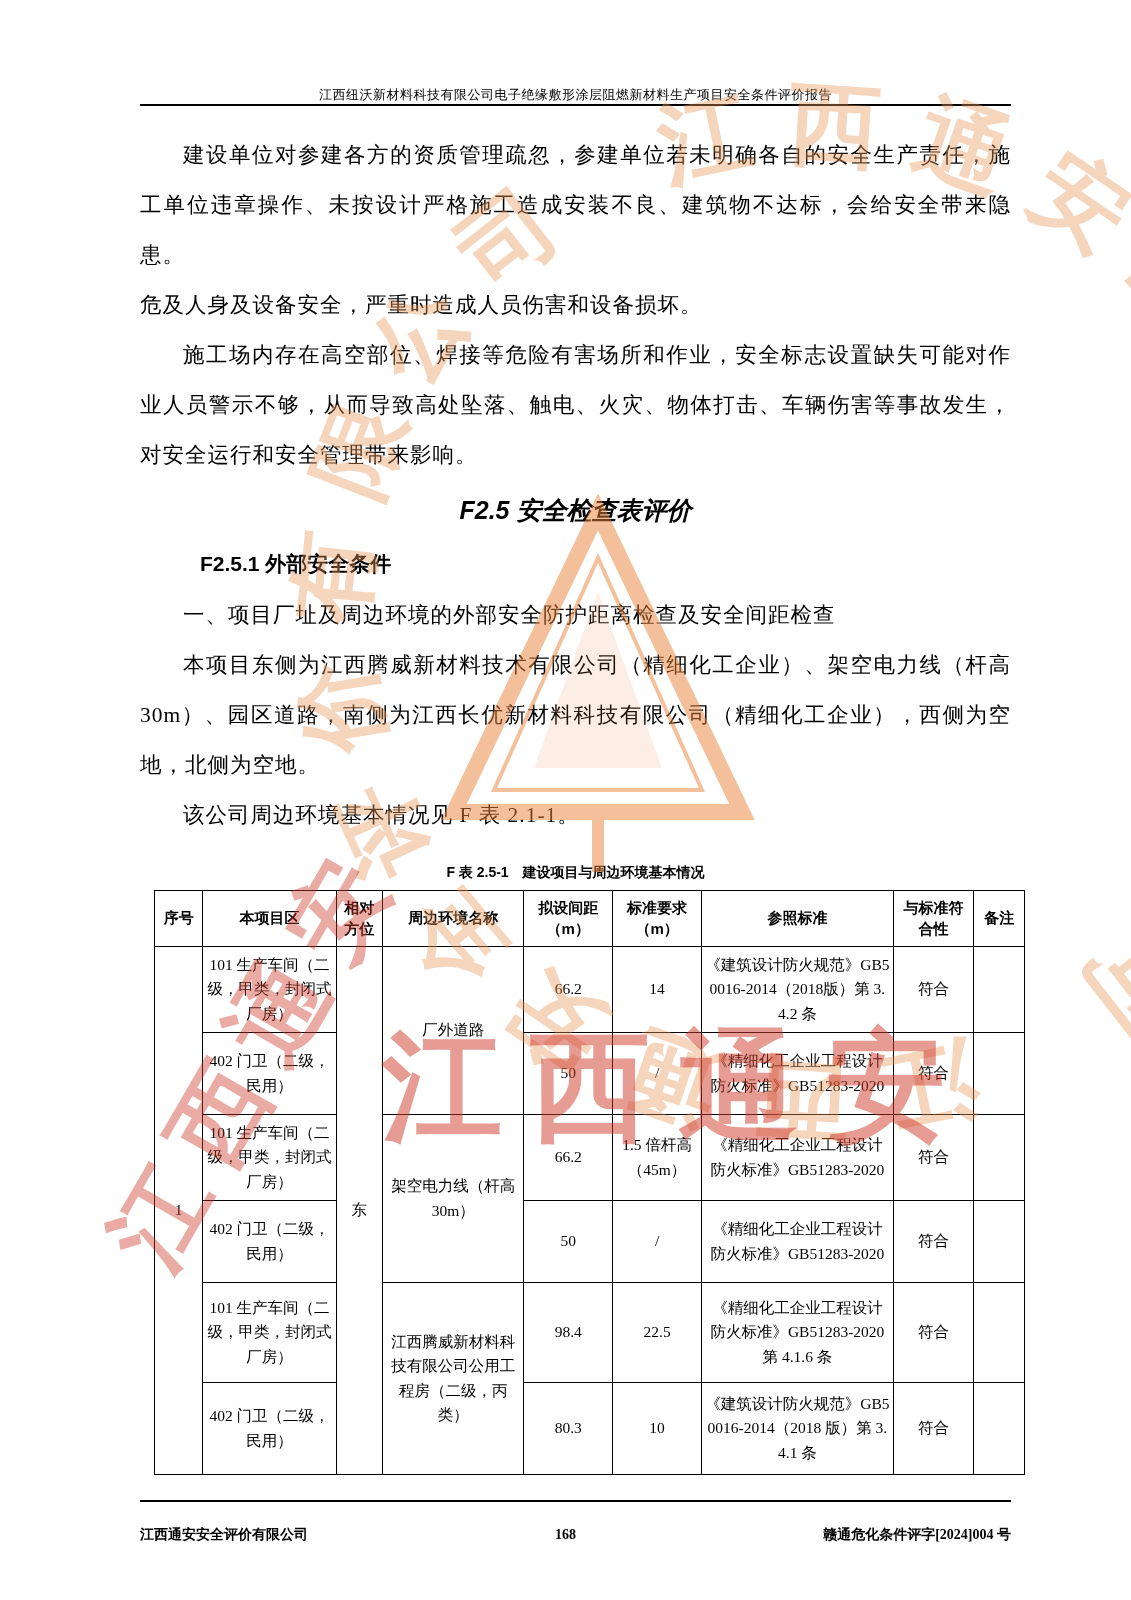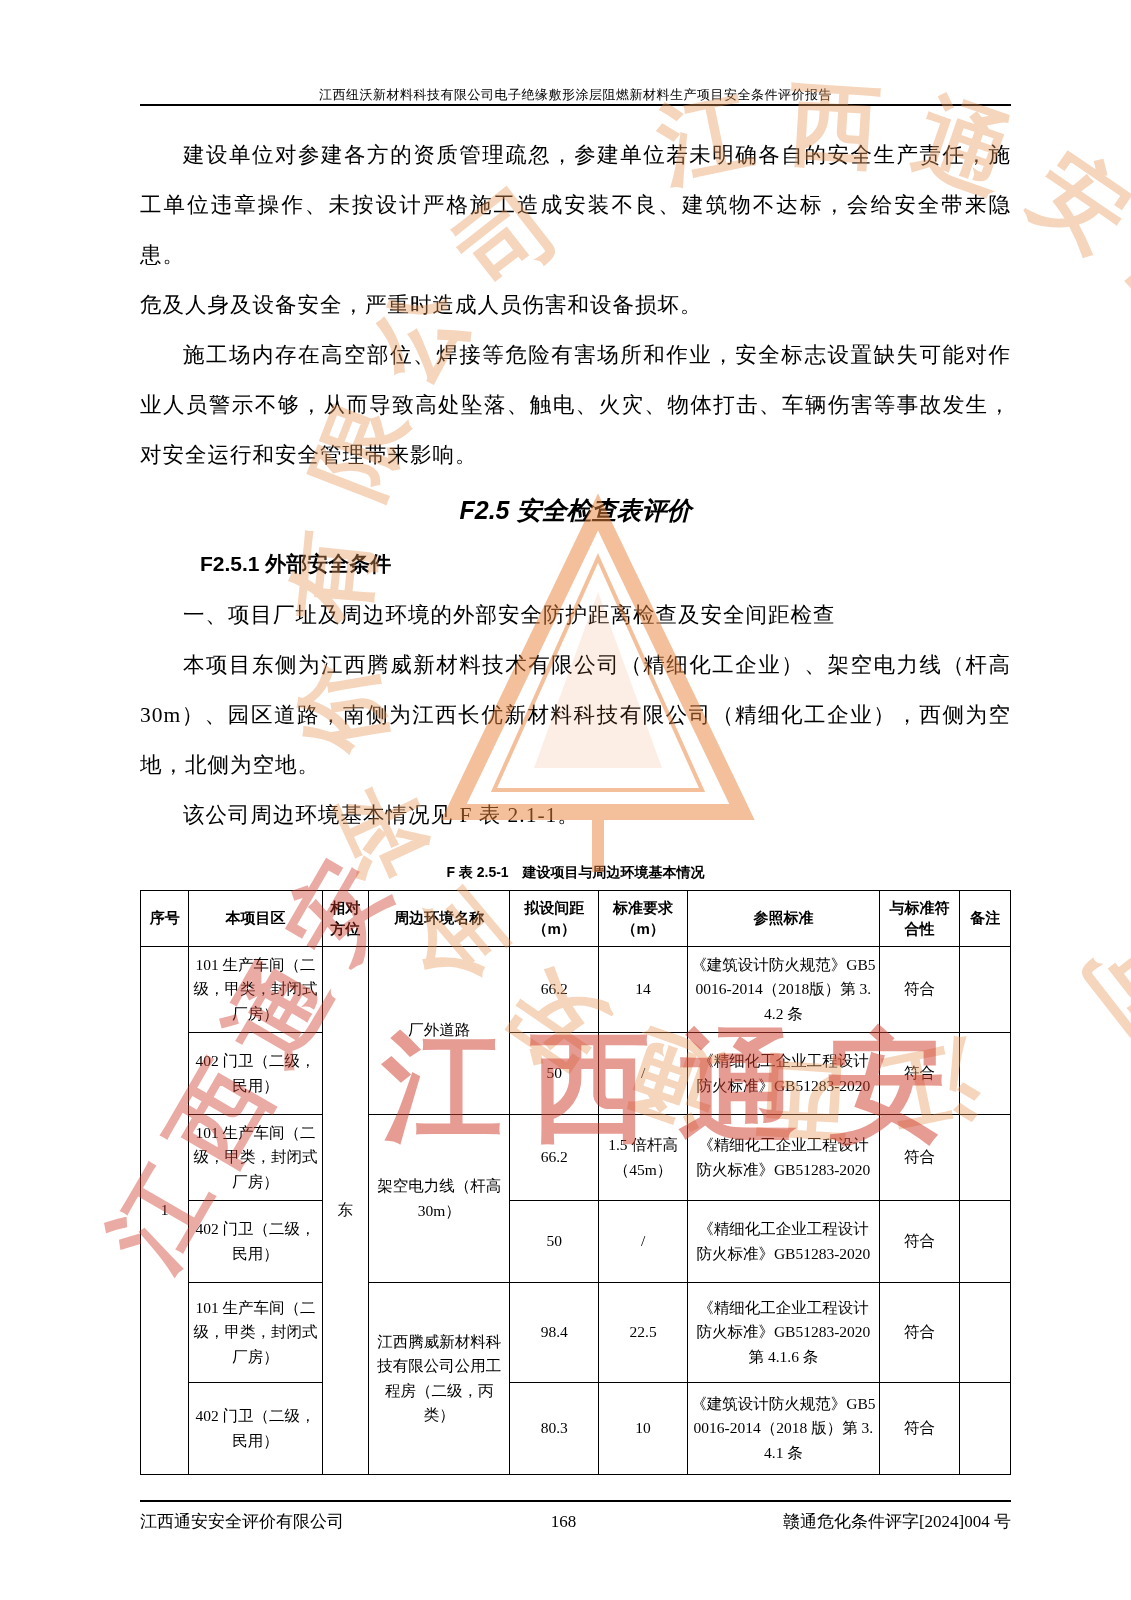--- a/index.html
+++ b/index.html
@@ -38,43 +38,43 @@
     line-height:52px; margin-left:60px;
   }
 
   .table-title {
     font-family:"Liberation Sans", sans-serif;
     font-size:14px; font-weight:bold; text-align:center;
     margin:24px 0 8px 0;
   }
 
   table.env-table {
-    width:100%; border-collapse:collapse; table-layout:fixed;
+    width:100%; border-collapse:collapse; table-layout:fixed;margin-left:14px;
   }
   .env-table th, .env-table td {
     border:1px solid #000; text-align:center; vertical-align:middle;
     padding:2px 3px; font-size:15.5px; line-height:1.55;
     word-break:break-all;
   }
   .env-table th {
     font-family:"Liberation Sans", sans-serif;
     font-weight:bold; font-size:15px; height:56px; line-height:1.35;
   }
   .env-table tr.r0 td { height:86px; }
   .env-table tr.r1 td { height:82px; }
   .env-table tr.r2 td { height:86px; }
   .env-table tr.r3 td { height:82px; }
   .env-table tr.r4 td { height:100px; }
   .env-table tr.r5 td { height:92px; }
 
   .doc-footer {
     position:absolute; left:140px; right:120px; top:1500px;
-    border-top:2px solid #000; padding-top:8px;
+    border-top:2px solid #000; padding-top:24px;
     display:flex; justify-content:space-between; align-items:baseline;
-    font-size:17px; z-index:2;
+    font-size:14px; z-index:2;font-weight:bold;
   }
 </style>
 </head>
 <body>
 
 <div class="page">
 
   <svg class="watermark" width="1131" height="1600" viewBox="0 0 1131 1600" xmlns="http://www.w3.org/2000/svg" xmlns:xlink="http://www.w3.org/1999/xlink">
     <defs>
       <path id="ringPath" d="M 615 205 A 455 455 0 1 1 614.9 205.05"></path>

